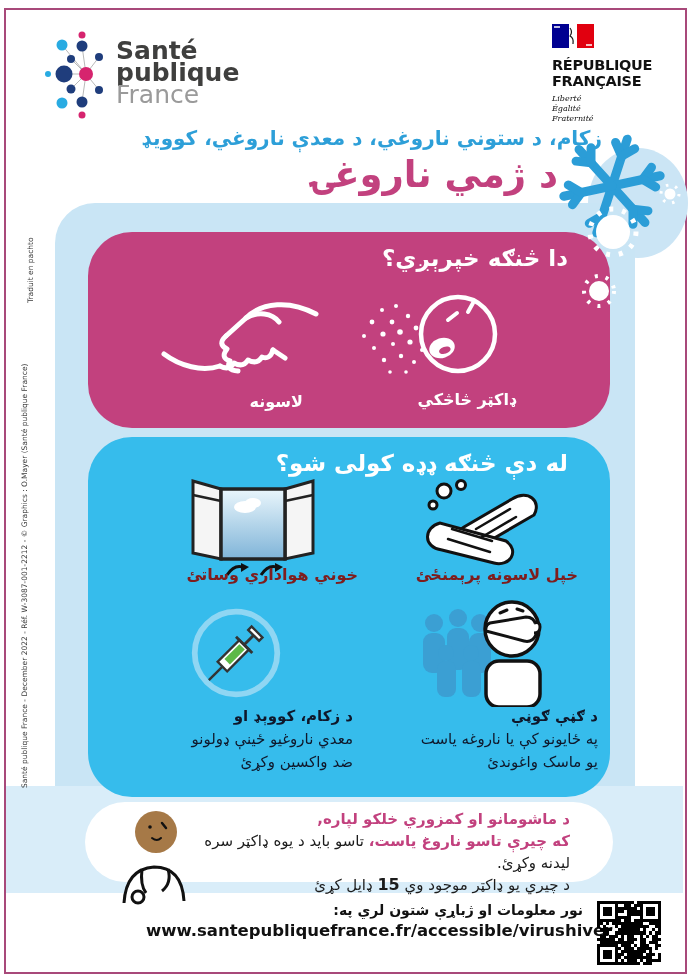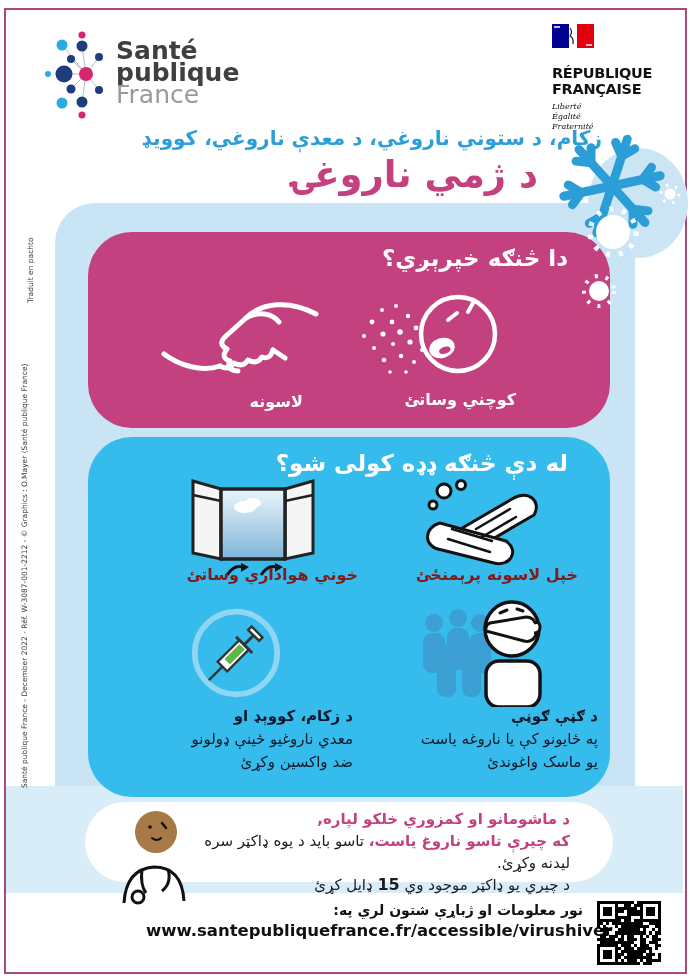--- a/index.html
+++ b/index.html
@@ -5,27 +5,27 @@
   html,body{margin:0;padding:0;background:#fff;}
   .poster{position:relative;width:691px;height:980px;background:#fff;overflow:hidden;
           font-family:"DejaVu Sans",sans-serif;}
   .abs{position:absolute;}
   .frame{left:4px;top:8px;width:679px;height:962px;border:2px solid #A8497A;}
 
   
   .spf-text{left:116px;top:40px;font-size:25px;line-height:22px;font-weight:bold;color:#3f3f3e;}
   .spf-text .fr{font-weight:400;color:#9a9a9a;}
   .rf{left:552px;top:24px;width:118px;color:#111;}
-  .rf-name{font-size:14.5px;font-weight:bold;line-height:15.5px;letter-spacing:-0.3px;margin-top:12px;}
+  .rf-name{font-size:14.5px;font-weight:bold;line-height:15.5px;letter-spacing:-0.3px;margin-top:4px;}
   .rf-motto{font-family:"DejaVu Serif",serif;font-style:italic;font-size:8px;line-height:10px;margin-top:5px;}
 
   
   .title-block{left:90px;top:126px;width:512px;text-align:right;direction:rtl;}
   .title-sub{color:#2D9FD8;font-size:20px;font-weight:bold;}
-  .title-main{color:#C2417E;font-size:37px;font-weight:bold;line-height:46px;padding-left:0;margin-right:64px;margin-top:2px;}
+  .title-main{color:#C2417E;font-size:37px;font-weight:bold;line-height:46px;padding-left:0;margin-right:44px;margin-top:2px;}
 
   
   .deco-circle{left:588px;top:148px;width:100px;height:110px;border-radius:50%;background:#CBE5F5;}
   .container{left:55px;top:203px;width:580px;height:586px;background:#C9E5F5;border-radius:40px 40px 0 0;}
   .band{left:6px;top:786px;width:677px;height:107px;background:#D9EDF9;}
 
   .pink-box{left:88px;top:232px;width:522px;height:196px;background:#C2417E;border-radius:44px;}
   .blue-box{left:88px;top:437px;width:522px;height:360px;background:#36BCEC;border-radius:44px;}
   .box-title{position:absolute;right:42px;top:13px;color:#fff;font-size:23px;font-weight:bold;direction:rtl;}
   .cap{position:absolute;color:#fff;font-weight:bold;font-size:16px;text-align:right;direction:rtl;}
@@ -173,21 +173,21 @@
           <circle cx="45" cy="72" r="2.2"></circle>
           <circle cx="52" cy="32" r="2.2"></circle>
         <circle cx="54" cy="58" r="2.6"></circle>
           <circle cx="58" cy="78" r="2"></circle>
           <circle cx="60" cy="44" r="2.4"></circle>
         <circle cx="50" cy="88" r="1.8"></circle>
           <circle cx="34" cy="88" r="1.8"></circle>
           <circle cx="66" cy="66" r="2"></circle>
       </g>
     </svg>
-    <div class="cap" style="left:258px;top:158px;width:170px">کوچني وساتئ</div>
+    <div class="cap" style="left:258px;top:158px;width:170px">ډاکټر څاڅکي</div>
 
     <svg class="abs" style="left:70px;top:62px" width="165" height="95" viewBox="0 0 165 95">
       <g stroke="#fff" stroke-width="5" fill="none" stroke-linecap="round" stroke-linejoin="round">
         <path d="M158 20 C 132 6, 104 8, 88 24 L 68 42"></path>
         <path d="M88 24 C 100 17, 114 19, 121 28"></path>
         <path d="M6 60 C 22 72, 44 78, 62 72"></path>
         <path d="M62 72 q 9 5 14 -3 q 9 5 14 -3 q 9 5 14 -3 q 8 3 11 -7"></path>
         <path d="M68 42 q -9 8 1 13 q -7 9 3 12 q -5 9 8 10"></path>
         <path d="M115 56 l 12 8"></path>
       </g>

